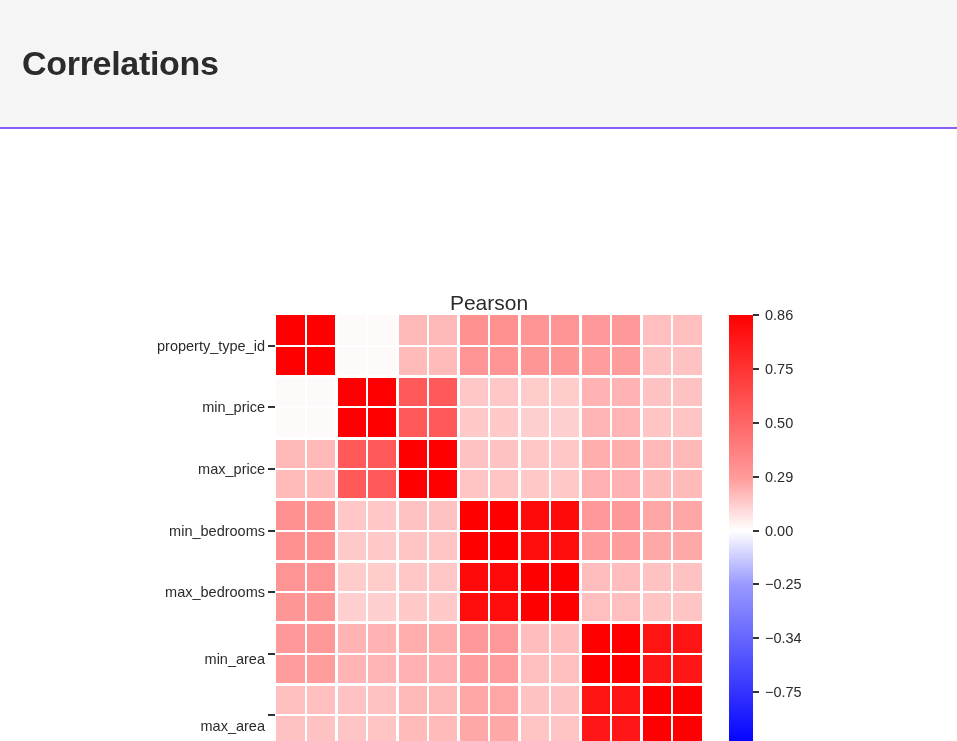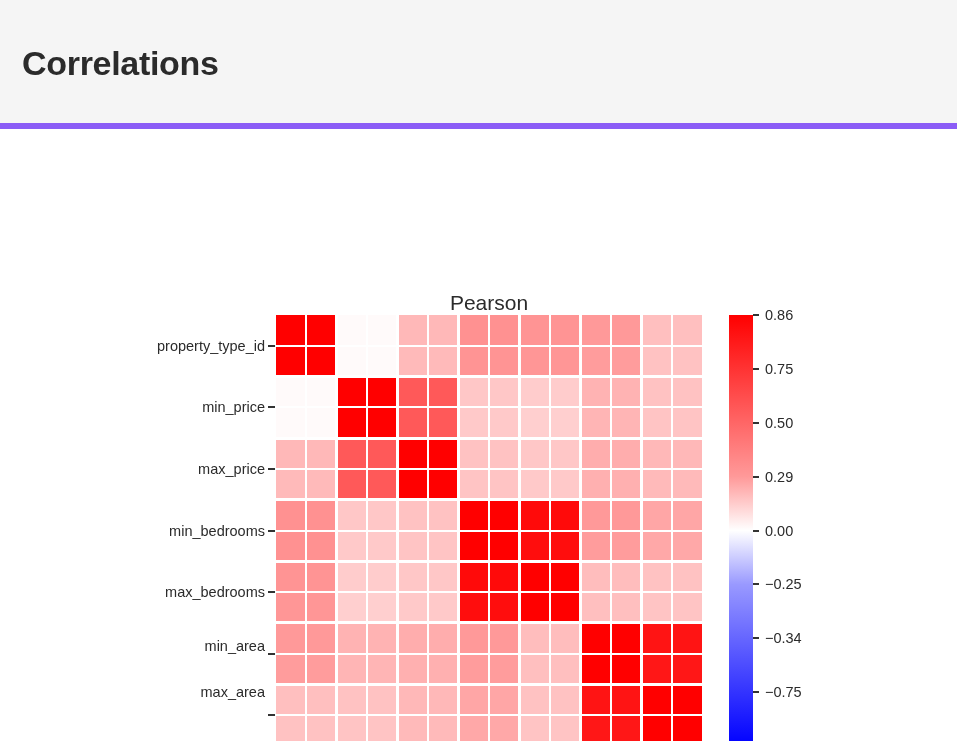--- a/index.html
+++ b/index.html
@@ -12,21 +12,21 @@
     background: #ffffff;
     font-family: "Liberation Sans", sans-serif;
     overflow: hidden;
   }
 
   
   #app-header {
     width: 957px;
     height: 129px;
     background: #f5f5f5;
-    border-bottom: 6px solid #8b5cf6;
+    border-bottom: 2px solid #8b5cf6;
     box-sizing: border-box;
     position: relative;
   }
   #page-title {
     position: absolute;
     left: 22px;
     top: 46px;
     font-size: 34px;
     font-weight: bold;
     color: #2b2b2b;
@@ -407,22 +407,22 @@
         <div class="ytick-mark" style="top: 399.214px;"></div>
       </div>
   </div>
 
   <div id="ylabels">
       <div class="ytick-label" style="top: 23.7857px;">property_type_id</div>
       <div class="ytick-label" style="top: 85.3571px;">min_price</div>
       <div class="ytick-label" style="top: 146.929px;">max_price</div>
       <div class="ytick-label" style="top: 208.5px;">min_bedrooms</div>
       <div class="ytick-label" style="top: 270.071px;">max_bedrooms</div>
-      <div class="ytick-label" style="top: 324px; text-align: right;">min_area</div>
-      <div class="ytick-label" style="top: 370px; margin-left: 32px;">max_area</div>
+      <div class="ytick-label" style="top: 337px; text-align: right;">min_area</div>
+      <div class="ytick-label" style="top: 404px; margin-left: 32px;">max_area</div>
     </div>
 
   <div id="colorbar"></div>
   <div id="cb-ticks">
       <div class="cb-tick-mark" style="top: -1px;"></div>
       <div class="cb-tick-label" style="top: 0px;">0.86</div>
       <div class="cb-tick-mark" style="top: 52.875px;"></div>
       <div class="cb-tick-label" style="top: 53.875px;">0.75</div>
       <div class="cb-tick-mark" style="top: 106.75px;"></div>
       <div class="cb-tick-label" style="top: 107.75px;">0.50</div>

